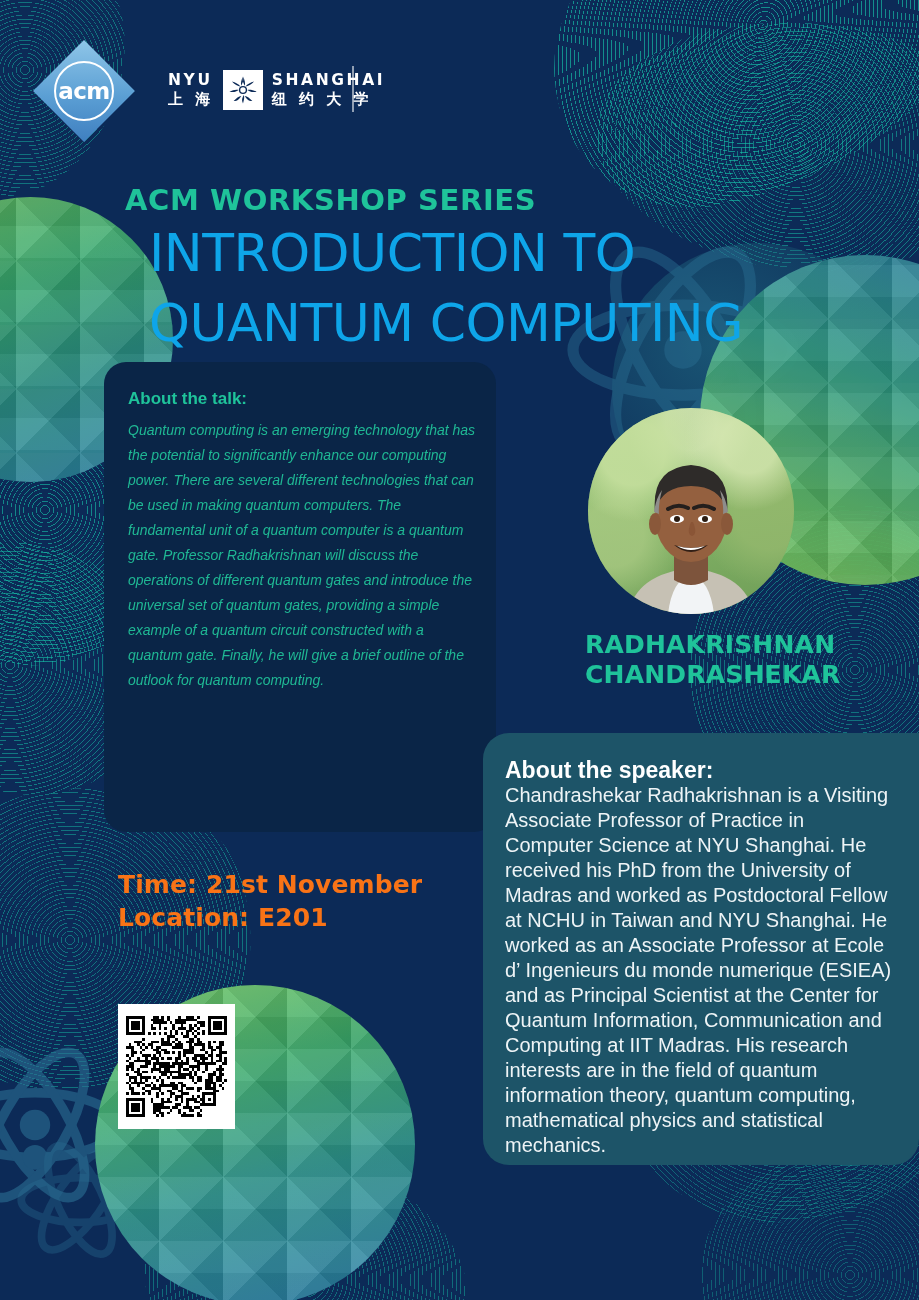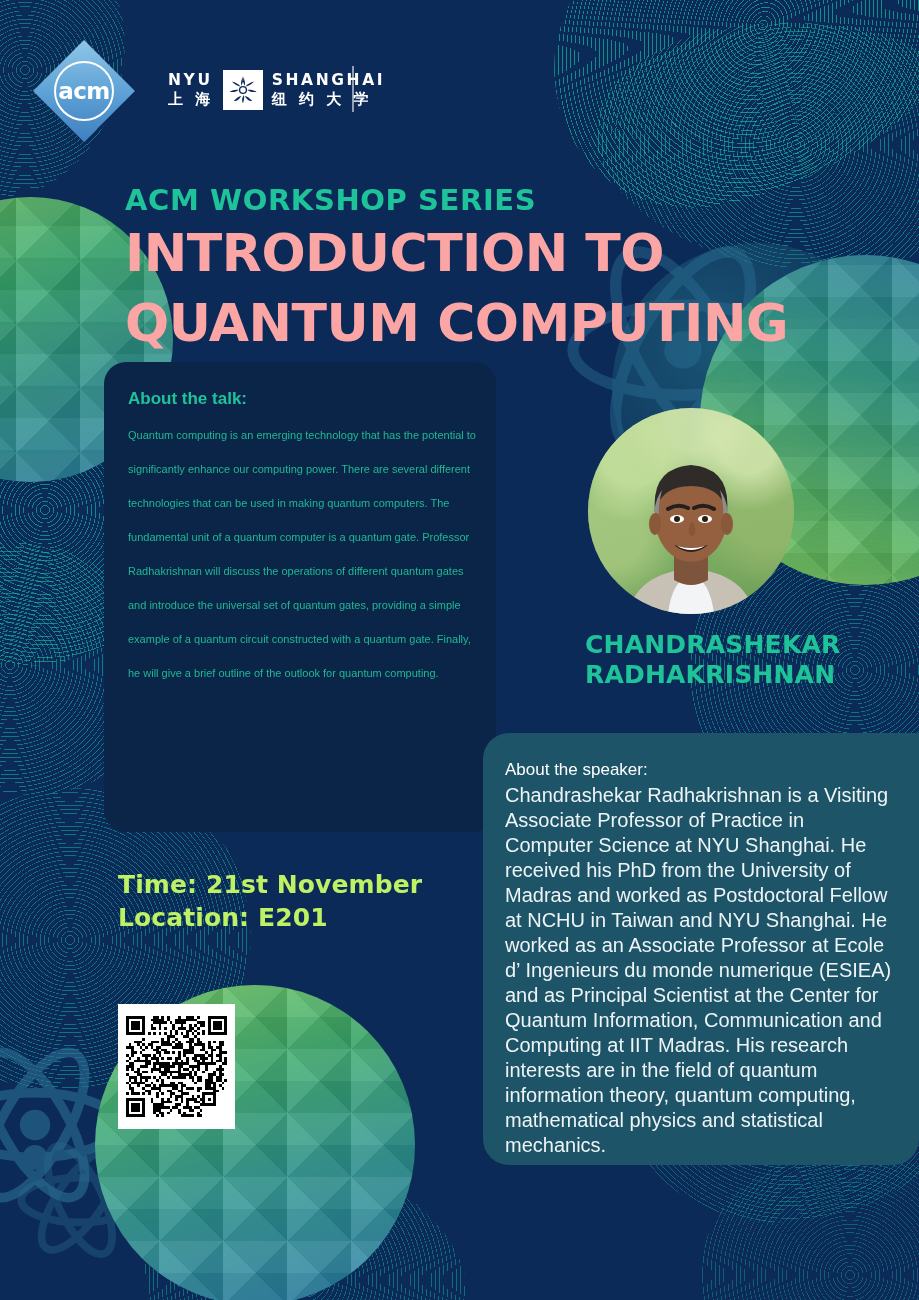--- a/index.html
+++ b/index.html
@@ -188,40 +188,41 @@
   }
 
   
   #title-block { position: absolute; left: 125px; top: 182px; }
   #eyebrow {
     color: #1fc39a; font-size: 29px; font-weight: 700;
     letter-spacing: .6px; line-height: 36px;
     font-family: "DejaVu Sans", sans-serif;
   }
   .title-line {
-    color: #fca5a5; font-size: 52px; font-weight: 700;
+    color: #0ea5e9; font-size: 52px; font-weight: 400;
     letter-spacing: -0.5px; line-height: 70px;
     font-family: "DejaVu Sans", sans-serif;
     white-space: nowrap;
+    margin-left: 24px;
   }
 
   
   #about-talk {
     position: absolute; left: 104px; top: 362px;
     width: 392px; height: 470px;
     background: #0a2547;
     border-radius: 22px;
     padding: 24px 20px 20px 24px;
   }
   #about-talk-heading {
     color: #1fc39a; font-size: 17px; font-weight: 700;
     line-height: 25px; margin-bottom: 7px;
   }
   #about-talk-body {
-    color: #1fb894; font-size: 11px; line-height: 34px;
+    color: #1fb894; font-size: 14px; line-height: 25px; font-style: italic;
   }
 
   
   #portrait {
     position: absolute; left: 588px; top: 408px;
     width: 206px; height: 206px;
     border-radius: 50%;
     overflow: hidden;
     background: linear-gradient(170deg, #9ec47a 0%, #87b86a 40%, #6f9d57 100%);
   }
@@ -248,31 +249,31 @@
   #about-speaker {
     position: absolute; left: 483px; top: 733px;
     width: 436px; height: 432px;
     background: #1d5468;
     border-top-left-radius: 26px;
     border-bottom-left-radius: 26px;
     border-bottom-right-radius: 26px;
     padding: 24px 24px 18px 22px;
   }
   #about-speaker-heading {
-    color: #ffffff; font-size: 17px; font-weight: 400;
+    color: #ffffff; font-size: 23px; font-weight: 700;
     line-height: 26px;
   }
   #about-speaker-body {
     color: #eef4f6; font-size: 20px; line-height: 25px;
   }
 
   
   #event-info {
     position: absolute; left: 118px; top: 868px;
-    color: #bef264; font-size: 25px; font-weight: 700;
+    color: #f97316; font-size: 25px; font-weight: 700;
     line-height: 33px; letter-spacing: .1px;
     font-family: "DejaVu Sans", sans-serif;
   }
 
   
   #qr-wrap {
     position: absolute; left: 118px; top: 1004px;
     width: 117px; height: 125px;
     background: #ffffff;
     padding: 8px;
@@ -417,22 +418,22 @@
       <circle cx="117" cy="111" r="3" fill="#2b1c12"></circle>
 
       <path d="M103 114 q-5 12 1 14 q6 -2 1 -14" fill="#80492e" opacity=".5"></path>
 
       <path d="M86 137 q17 14 34 0 q-17 6 -34 0 z" fill="#321f16"></path>
       <path d="M89 138 q14 8 28 0 q-14 4 -28 0 z" fill="#ffffff"></path>
     </svg>
   </div>
 
   <div id="speaker-name">
+    <div>RADHAKRISHNAN</div>
     <div>CHANDRASHEKAR</div>
-    <div>RADHAKRISHNAN</div>
   </div>
 
   <div id="about-speaker">
     <div id="about-speaker-heading">About the speaker:</div>
     <div id="about-speaker-body">Chandrashekar Radhakrishnan is a Visiting Associate Professor of Practice in Computer Science at NYU Shanghai. He received his PhD from the University of Madras and worked as Postdoctoral Fellow at NCHU in Taiwan and NYU Shanghai. He worked as an Associate Professor at Ecole d’ Ingenieurs du monde numerique (ESIEA) and as Principal Scientist at the Center for Quantum Information, Communication and Computing at IIT Madras. His research interests are in the field of quantum information theory, quantum computing, mathematical physics and statistical mechanics.</div>
   </div>
 
   <div id="event-info">
     <div>Time: 21st November</div>
     <div>Location: E201</div>

